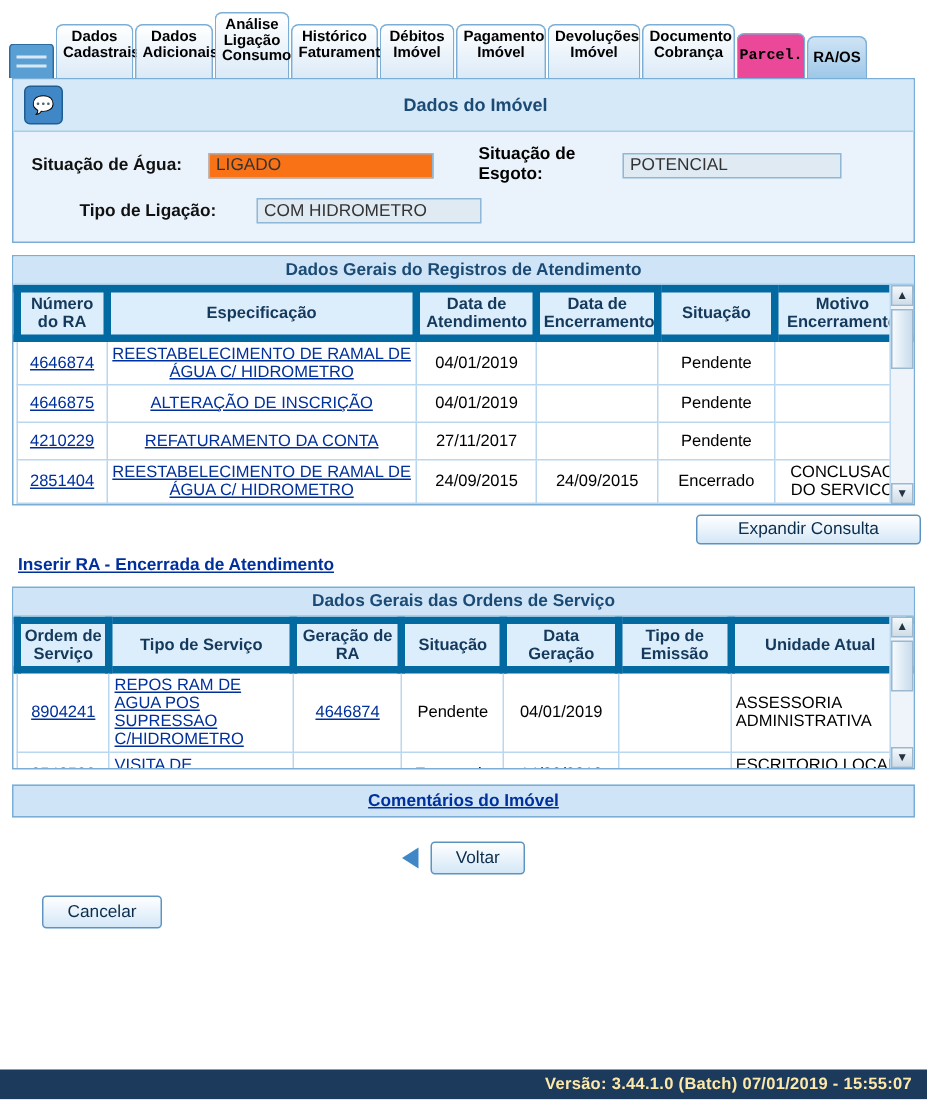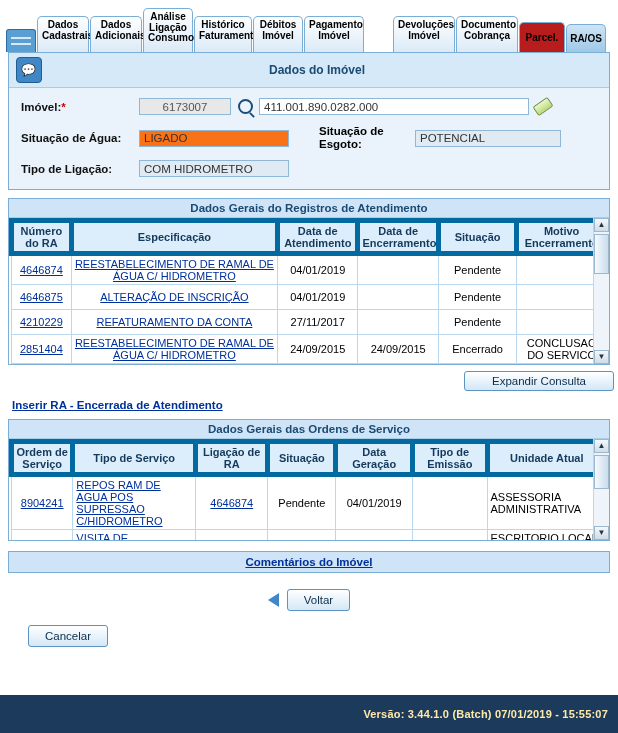--- a/index.html
+++ b/index.html
@@ -59,23 +59,24 @@
     color: #000;
     text-align: center;
     padding: 3px 4px 2px 4px;
     box-sizing: border-box;
     font-weight: bold;
     white-space: nowrap;
     cursor: pointer;
     position: relative;
   }
   .tab.sel {
-    background: #b91c1c;
+    background: #ec4899;
     font-weight: bold;
     z-index: 5;
+    font-family: Liberation Mono, monospace;
   }
   .tab.last {
     background: linear-gradient(#cfe4f5, #9ec8e8);
   }
   .tab .l2 { display: block; }
 
   
   .panel {
     margin: 0 8px;
     border: 1px solid #7aaed6;
@@ -300,21 +301,21 @@
     cursor: pointer;
   }
   .cancelrow {
     margin: 14px 0 0 28px;
   }
   .btn.wide { padding: 4px 16px; }
 
   .statusbar {
     position: absolute;
     left: 0; right: 0; bottom: 0;
-    height: 38px;
+    height: 20px;
     background: #1b3a5c;
     color: #ffffff;
     font-size: 11px;
     font-weight: bold;
     display: flex;
     align-items: center;
     justify-content: flex-end;
     padding-right: 10px;
     box-sizing: border-box;
     letter-spacing: .2px;
@@ -355,21 +356,21 @@
       <div class="tab" style="width:50px;height:36px;">
         <span class="l2">Débitos</span>
         <span class="l2">Imóvel</span>
       </div>
 
       <div class="tab" style="width:60px;height:36px;">
         <span class="l2">Pagamento</span>
         <span class="l2">Imóvel</span>
       </div>
 
-      <div class="tab" style="width:62px;height:36px;margin-left:28px;">
+      <div class="tab" style="width:62px;height:36px;">
         <span class="l2">Devoluções</span>
         <span class="l2">Imóvel</span>
       </div>
 
       <div class="tab" style="width:62px;height:36px;">
         <span class="l2">Documento</span>
         <span class="l2">Cobrança</span>
       </div>
 
       <div class="tab sel" style="width:46px;height:30px;display:flex;align-items:center;justify-content:center;">
@@ -382,43 +383,30 @@
     </div>
   </div>
 
   
   <div class="panel">
     <div class="panel-head">
       <div class="head-icon">💬</div>
       <div class="panel-title">Dados do Imóvel</div>
     </div>
     <div class="form">
-      <div class="frow">
-        <div class="flabel">
-          <span>Imóvel:</span><span class="req">*</span>
-        </div>
-        <input class="inp ro" style="width: 92px;" readonly="" value="6173007">
-        <span class="icon-btn">
-            <span class="magnifier"></span>
-          </span>
-        <input class="inp" style="width: 270px;" readonly="" value="411.001.890.0282.000">
-        <span class="icon-btn">
-            <span class="eraser"></span>
-          </span>
-      </div>
 
       <div class="frow">
         <div class="flabel">Situação de Água:</div>
         <input class="inp" style="width: 150px; background: #f97316;" readonly="" value="LIGADO">
         <div style="width:30px;"></div>
         <div style="width:96px;font-weight:bold;font-size:11.5px;line-height:13px;">Situação de Esgoto:</div>
         <input class="inp" style="width: 146px; background: rgb(223, 234, 243);" readonly="" value="POTENCIAL">
       </div>
 
-      <div class="frow" style="margin-bottom:2px;">
+      <div class="frow" style="margin-bottom:2px;margin-left:32px;">
         <div class="flabel">Tipo de Ligação:</div>
         <input class="inp" style="width: 150px; background: rgb(223, 234, 243);" readonly="" value="COM HIDROMETRO">
       </div>
     </div>
   </div>
 
   
   <div class="section">
     <div class="section-title">Dados Gerais do Registros de Atendimento</div>
     <div class="scrollwrap">
@@ -501,21 +489,21 @@
             <col style="width:66px">
           <col style="width:62px">
             <col style="width:70px">
             <col style="width:68px">
             <col style="width:109px">
         </colgroup>
         <thead>
           <tr>
             <th>Ordem de Serviço</th>
             <th>Tipo de Serviço</th>
-            <th>Ligação de RA</th>
+            <th>Geração de RA</th>
             <th>Situação</th>
             <th>Data Geração</th>
             <th>Tipo de Emissão</th>
             <th>Unidade Atual</th>
           </tr>
         </thead>
         <tbody>
           <tr>
             <td class="c"><span class="lnk">8904241</span></td>
             <td><span class="lnk">REPOS RAM DE AGUA POS SUPRESSAO C/HIDROMETRO</span></td>

